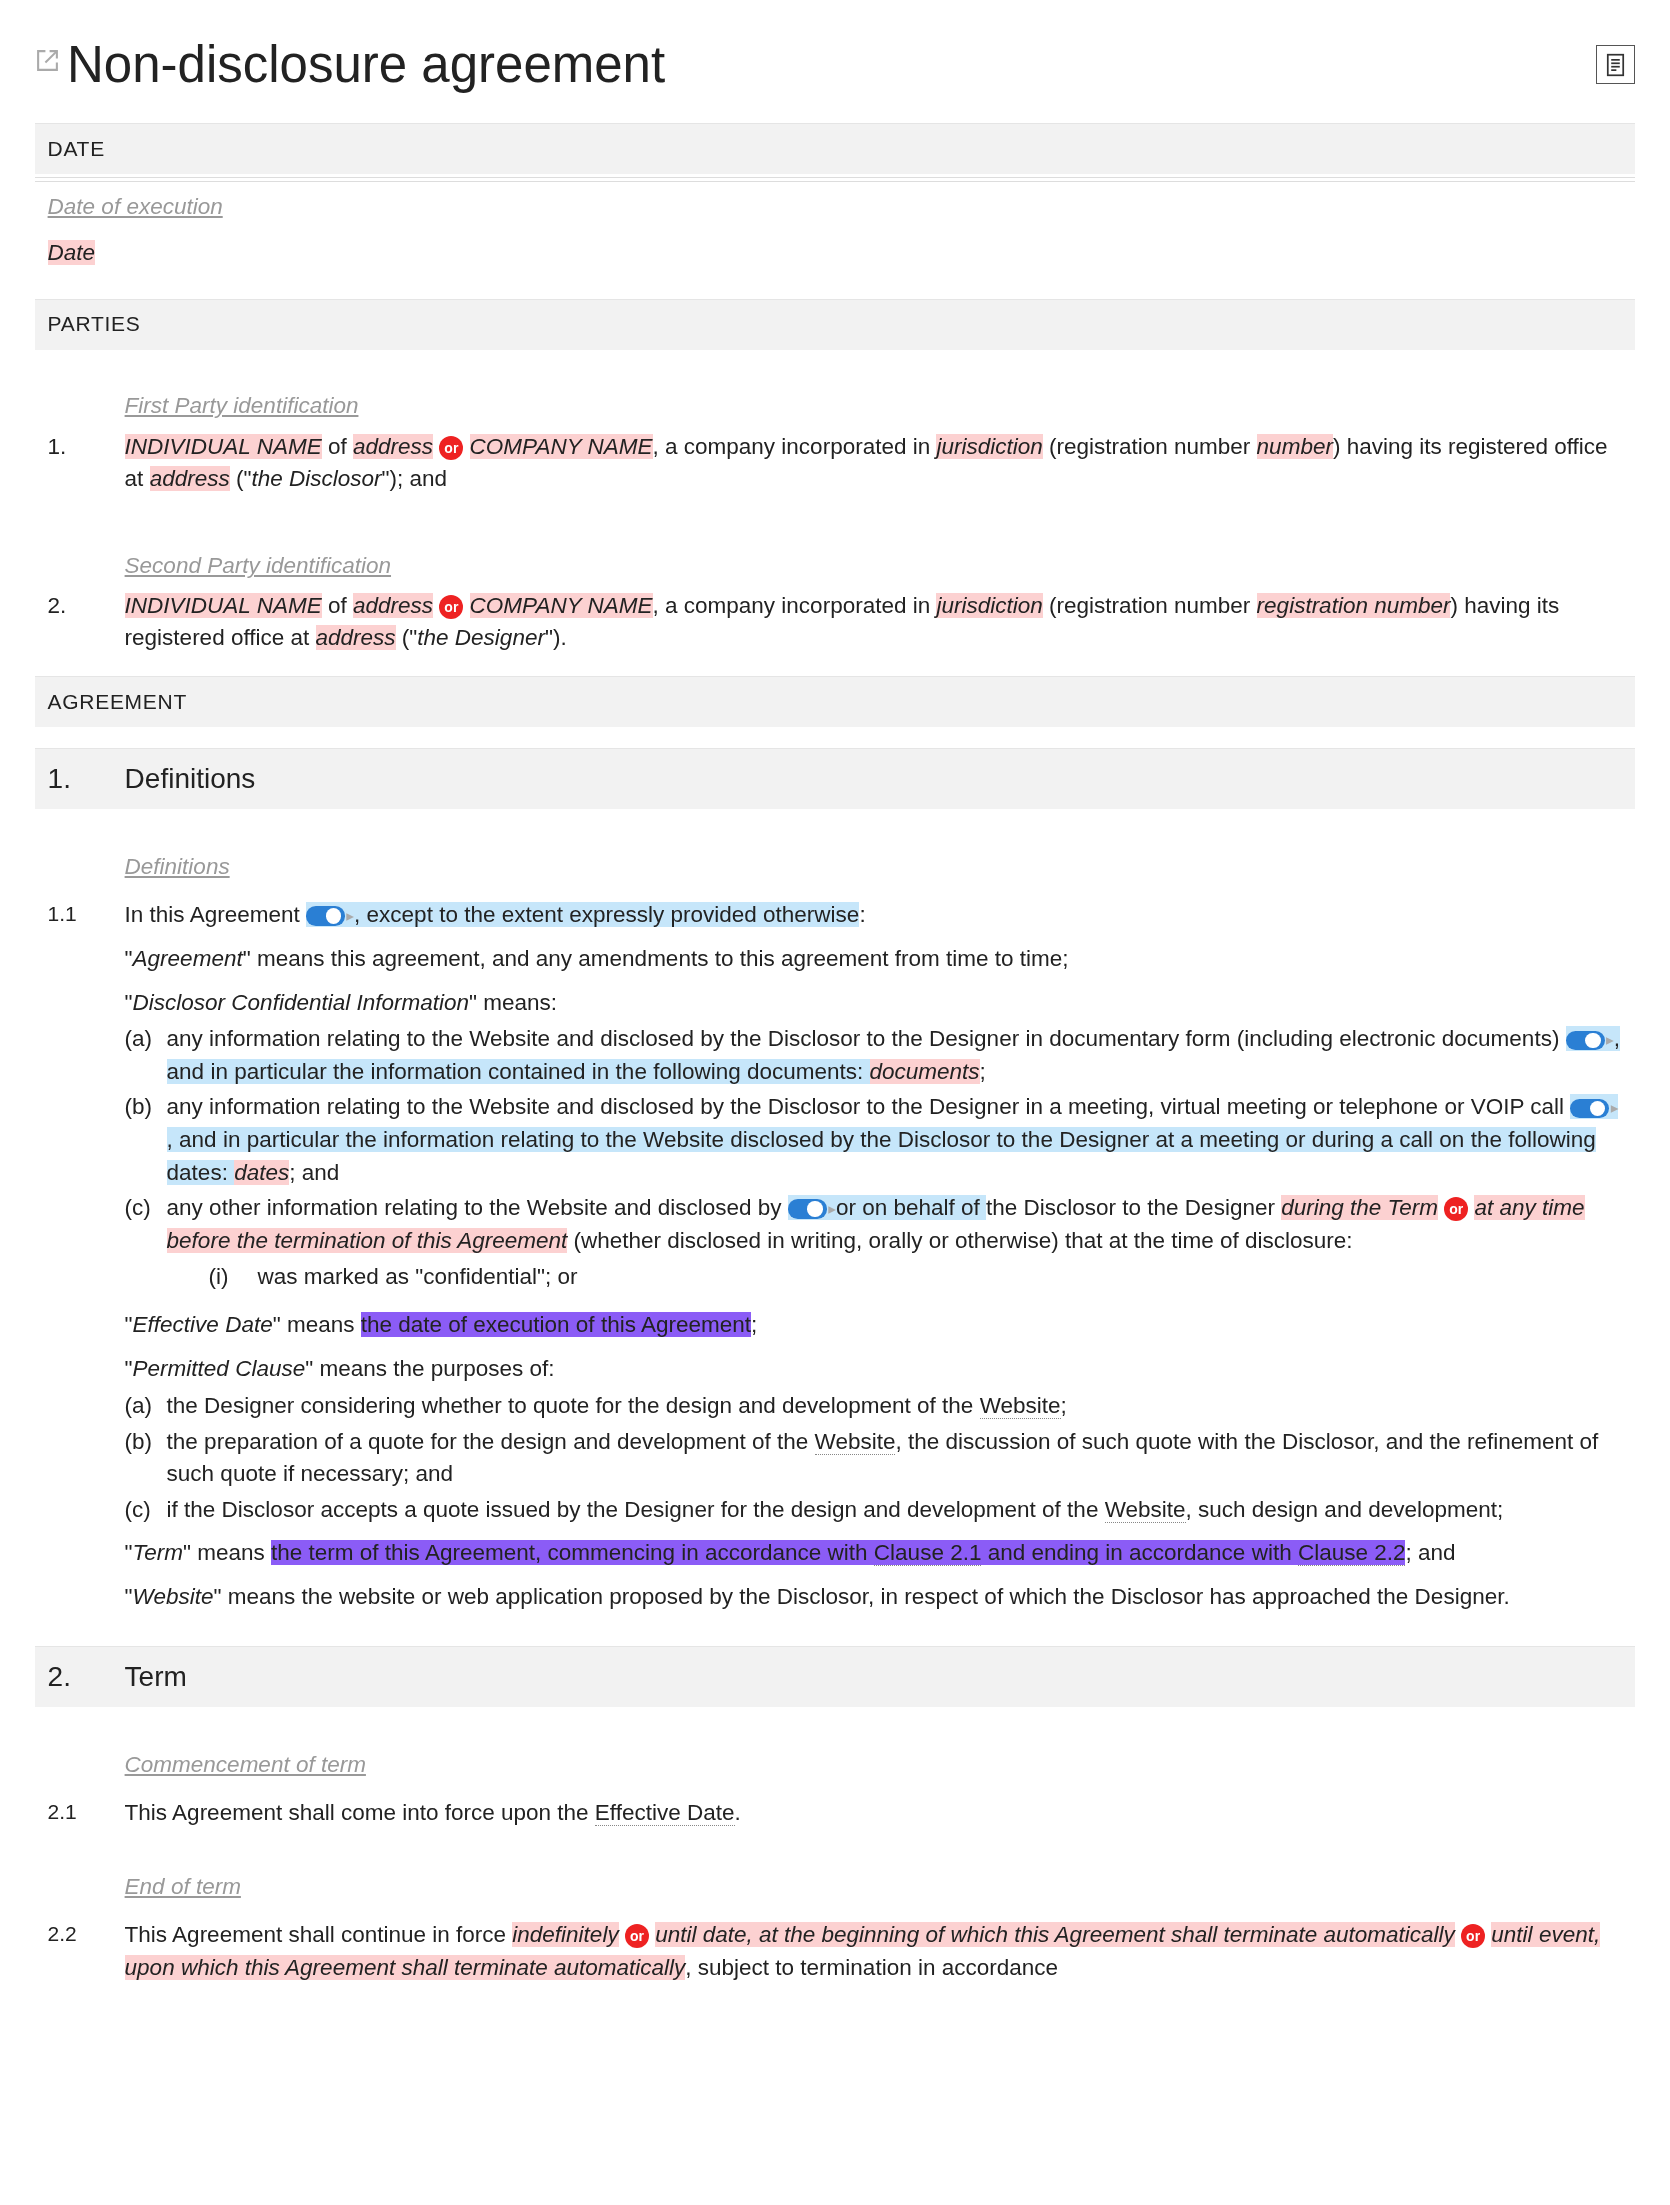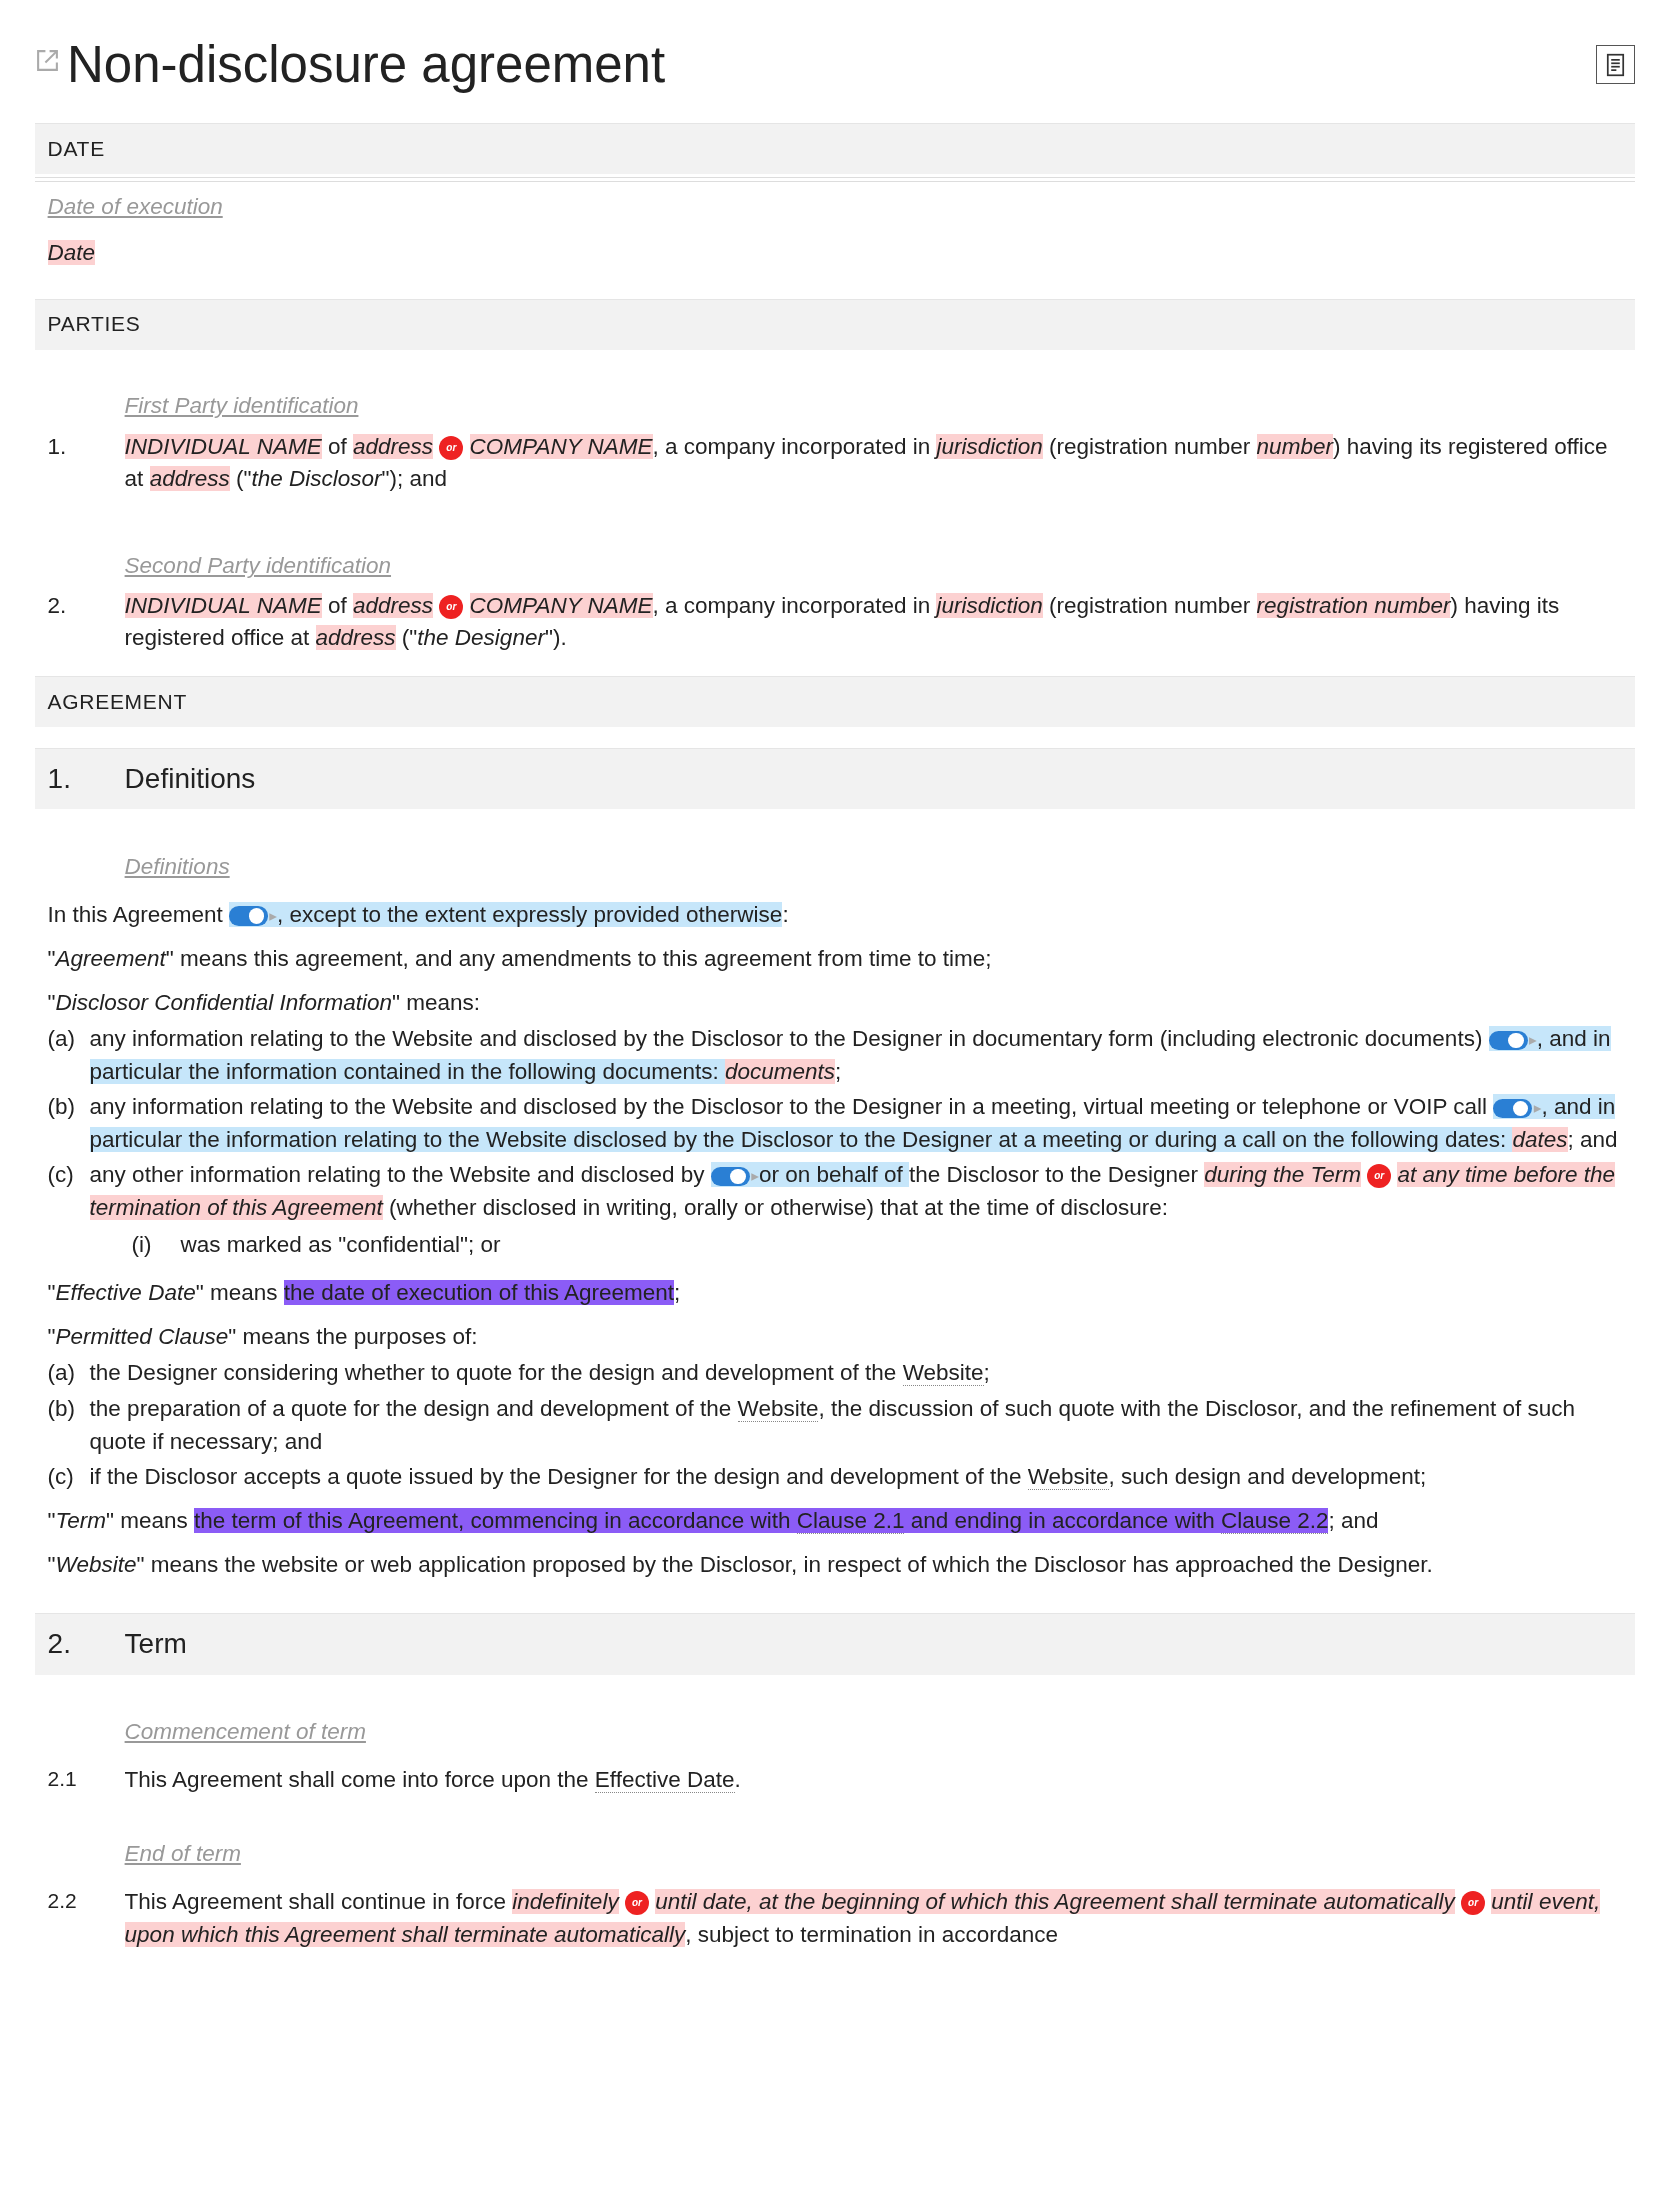--- a/index.html
+++ b/index.html
@@ -106,27 +106,26 @@
   .sub-row .content { flex: 1; }
 
   .para { margin: 11.2px 0; }
 
   .or-bubble {
     display: inline-flex;
     align-items: center;
     justify-content: center;
     background: #e22;
     color: #fff;
-    font-size: 10px;
+    font-size: 14px;
     font-weight: bold;
     border-radius: 50%;
     width: 24px;
     height: 24px;
     vertical-align: middle;
-    font-style: italic;
   }
 
   .toggle {
     display: inline-flex;
     align-items: center;
     vertical-align: middle;
   }
   .toggle-track {
     width: 39px;
     height: 19.7px;
@@ -247,20 +246,21 @@
 </div>
 
 <div class="sub-row">
   <div class="num"></div>
   <div class="content">
     <div class="field-label sub">Definitions</div>
   </div>
 </div>
 
 <div class="sub-row">
+  <div class="num">1.1</div>
   <div class="content">
     <span>In this Agreement</span>
     <span class="opt-blue">
       <span class="toggle">
           <span class="toggle-track">
             <span class="toggle-knob"></span>
           </span>
           <span class="toggle-arrow">▸</span>
         </span><span>, except to the extent expressly provided otherwise</span></span><span>:</span>
 

